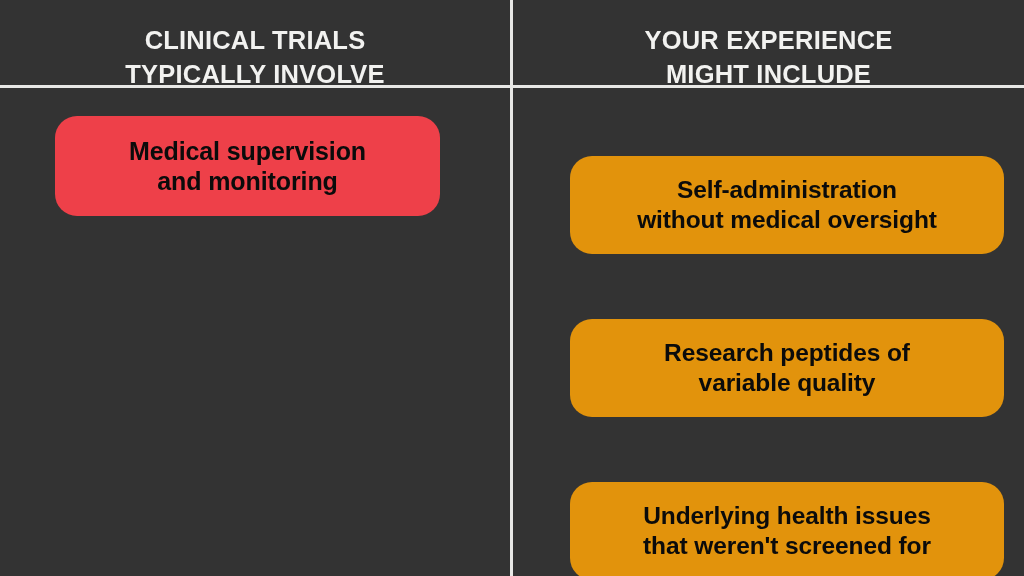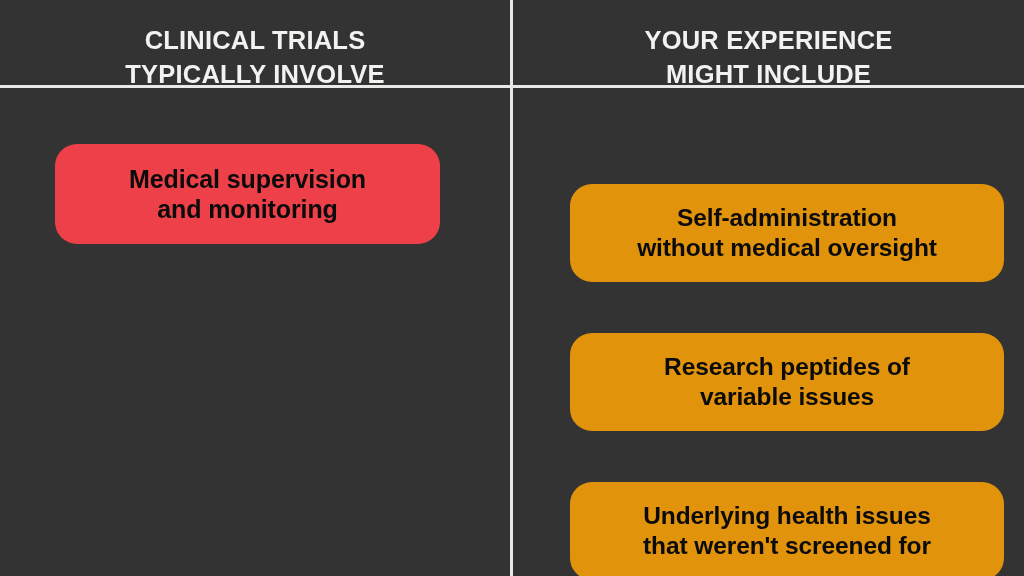--- a/index.html
+++ b/index.html
@@ -83,21 +83,20 @@
 
   .card {
     border-radius: 22px;
     display: flex;
     align-items: center;
     justify-content: center;
     text-align: center;
     box-sizing: border-box;
     margin-bottom: 22px;
     padding: 12px 14px;
-    margin-top: 28px;
   }
   .column-left .card  { height: 100px; background: #ee4049; }
   .column-right .card { height: 98px;  background: #e2930c; }
   .card:last-child { margin-bottom: 0; }
 
   .card-text {
     color: #0b0b0b;
     font-weight: bold;
     font-size: 25px;
     line-height: 1.22;
@@ -132,21 +131,21 @@
       <div class="column-header-text">YOUR EXPERIENCE
 MIGHT INCLUDE</div>
     </div>
     <div class="card-stack">
       <div class="card">
         <span class="card-text">Self-administration
 without medical oversight</span>
       </div>
       <div class="card">
         <span class="card-text">Research peptides of
-variable issues</span>
+variable quality</span>
       </div>
       <div class="card">
         <span class="card-text">Underlying health issues
 that weren't screened for</span>
       </div>
     </div>
   </div>
 
 </div>
 

